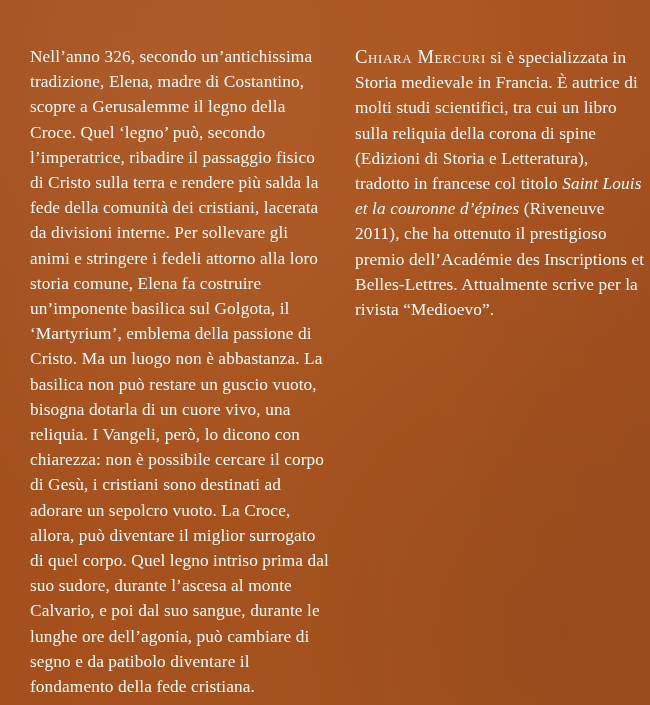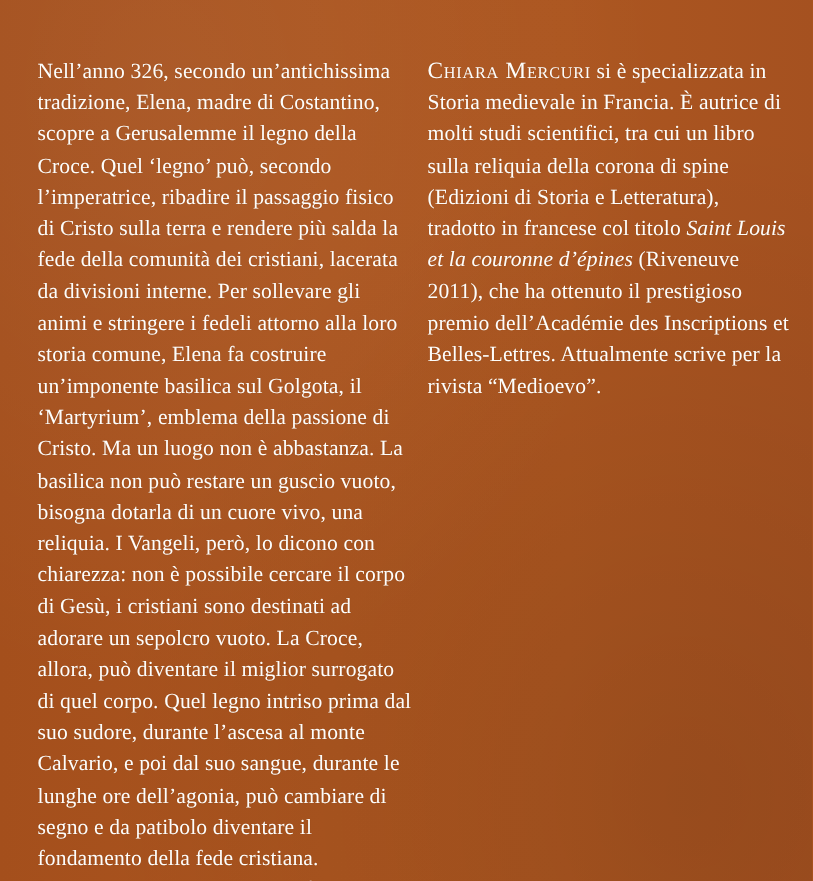--- a/index.html
+++ b/index.html
@@ -30,21 +30,21 @@
     flex-direction: row;
     align-items: flex-start;
   }
   .col-left {
     width: 300px;
     margin-left: 30px;
     flex: 0 0 auto;
   }
   .col-right {
     width: 290px;
-    margin-left: 12px;
+    margin-left: 25px;
     flex: 0 0 auto;
   }
   .blurb p {
     margin: 0;
     font-size: 17.3px;
     line-height: 25.2px;
     letter-spacing: 0.1px;
     text-align: left;
     color: #fdfdfb;
     text-shadow: 0 0 1px rgba(0,0,0,0.12);

